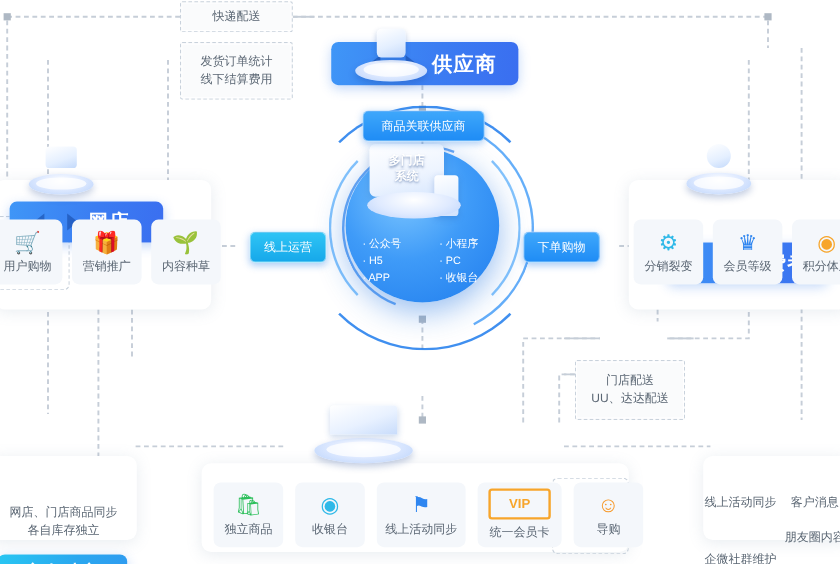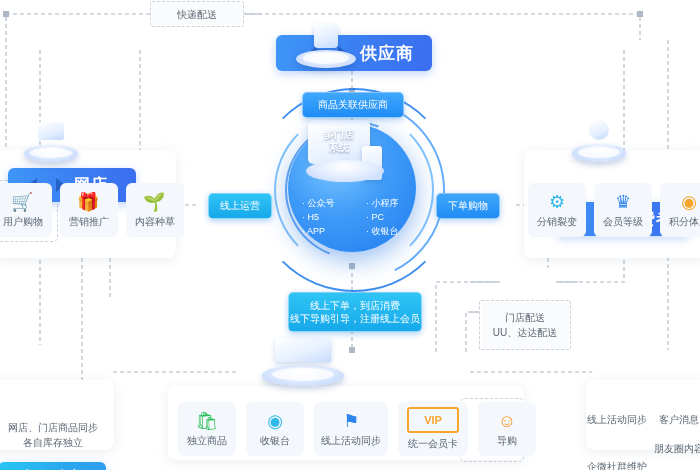--- a/index.html
+++ b/index.html
@@ -181,20 +181,24 @@
       <rect x="349" y="88" width="6" height="6"></rect>
       <rect x="349" y="263" width="6" height="6"></rect>
       <rect x="349" y="347" width="6" height="6"></rect>
     </g>
   </svg>
 
   <div class="node dbox" style="left:150px;top:1px;width:94px;height:26px;">
     <span>快递配送</span>
   </div>
 
+  <div class="node dbox" style="left:150px;top:35px;width:94px;height:48px;">
+    <span>发货订单统计</span>
+    <span>线下结算费用</span>
+  </div>
 
 
   <div class="node hdr blue" style="left:276px;top:35px;width:156px;height:36px;padding-left:84px;font-size:17px;">
     <div class="wing l" style="left:32px;top:11px;"></div>
     <div class="wing r" style="left:62px;top:11px;"></div>
     <span class="htxt">供应商</span>
   </div>
   <div class="puck" style="left:296px;top:24px;width:60px;height:44px;">
     <div class="disc"></div>
     <div class="obj" style="top:0;width:24px;height:24px;
@@ -244,24 +248,20 @@
   </div>
 
   <div class="chip cyan" style="left:208px;top:193px;width:62px;height:24px;">
     <span>线上运营</span>
   </div>
 
   <div class="chip" style="left:436px;top:193px;width:62px;height:24px;">
     <span>下单购物</span>
   </div>
 
-  <div class="chip cyan" style="left:288px;top:292px;width:132px;height:38px;flex-direction:column;">
-    <span class="l2">线上下单，到店消费</span>
-    <span class="l2">线下导购引导，注册线上会员</span>
-  </div>
 
   <div class="panel" style="left:-4px;top:150px;width:180px;height:108px;"></div>
   <div class="node hdr blue" style="left:8px;top:132px;width:128px;height:34px;padding-left:66px;font-size:16px;">
     <div class="wing l" style="left:20px;top:10px;"></div>
     <div class="wing r" style="left:48px;top:10px;"></div>
     <span class="htxt">网店</span>
   </div>
   <div class="puck" style="left:24px;top:122px;width:54px;height:40px;">
     <div class="disc"></div>
     <div class="obj" style="top:0;width:26px;height:18px;border-radius:3px;

